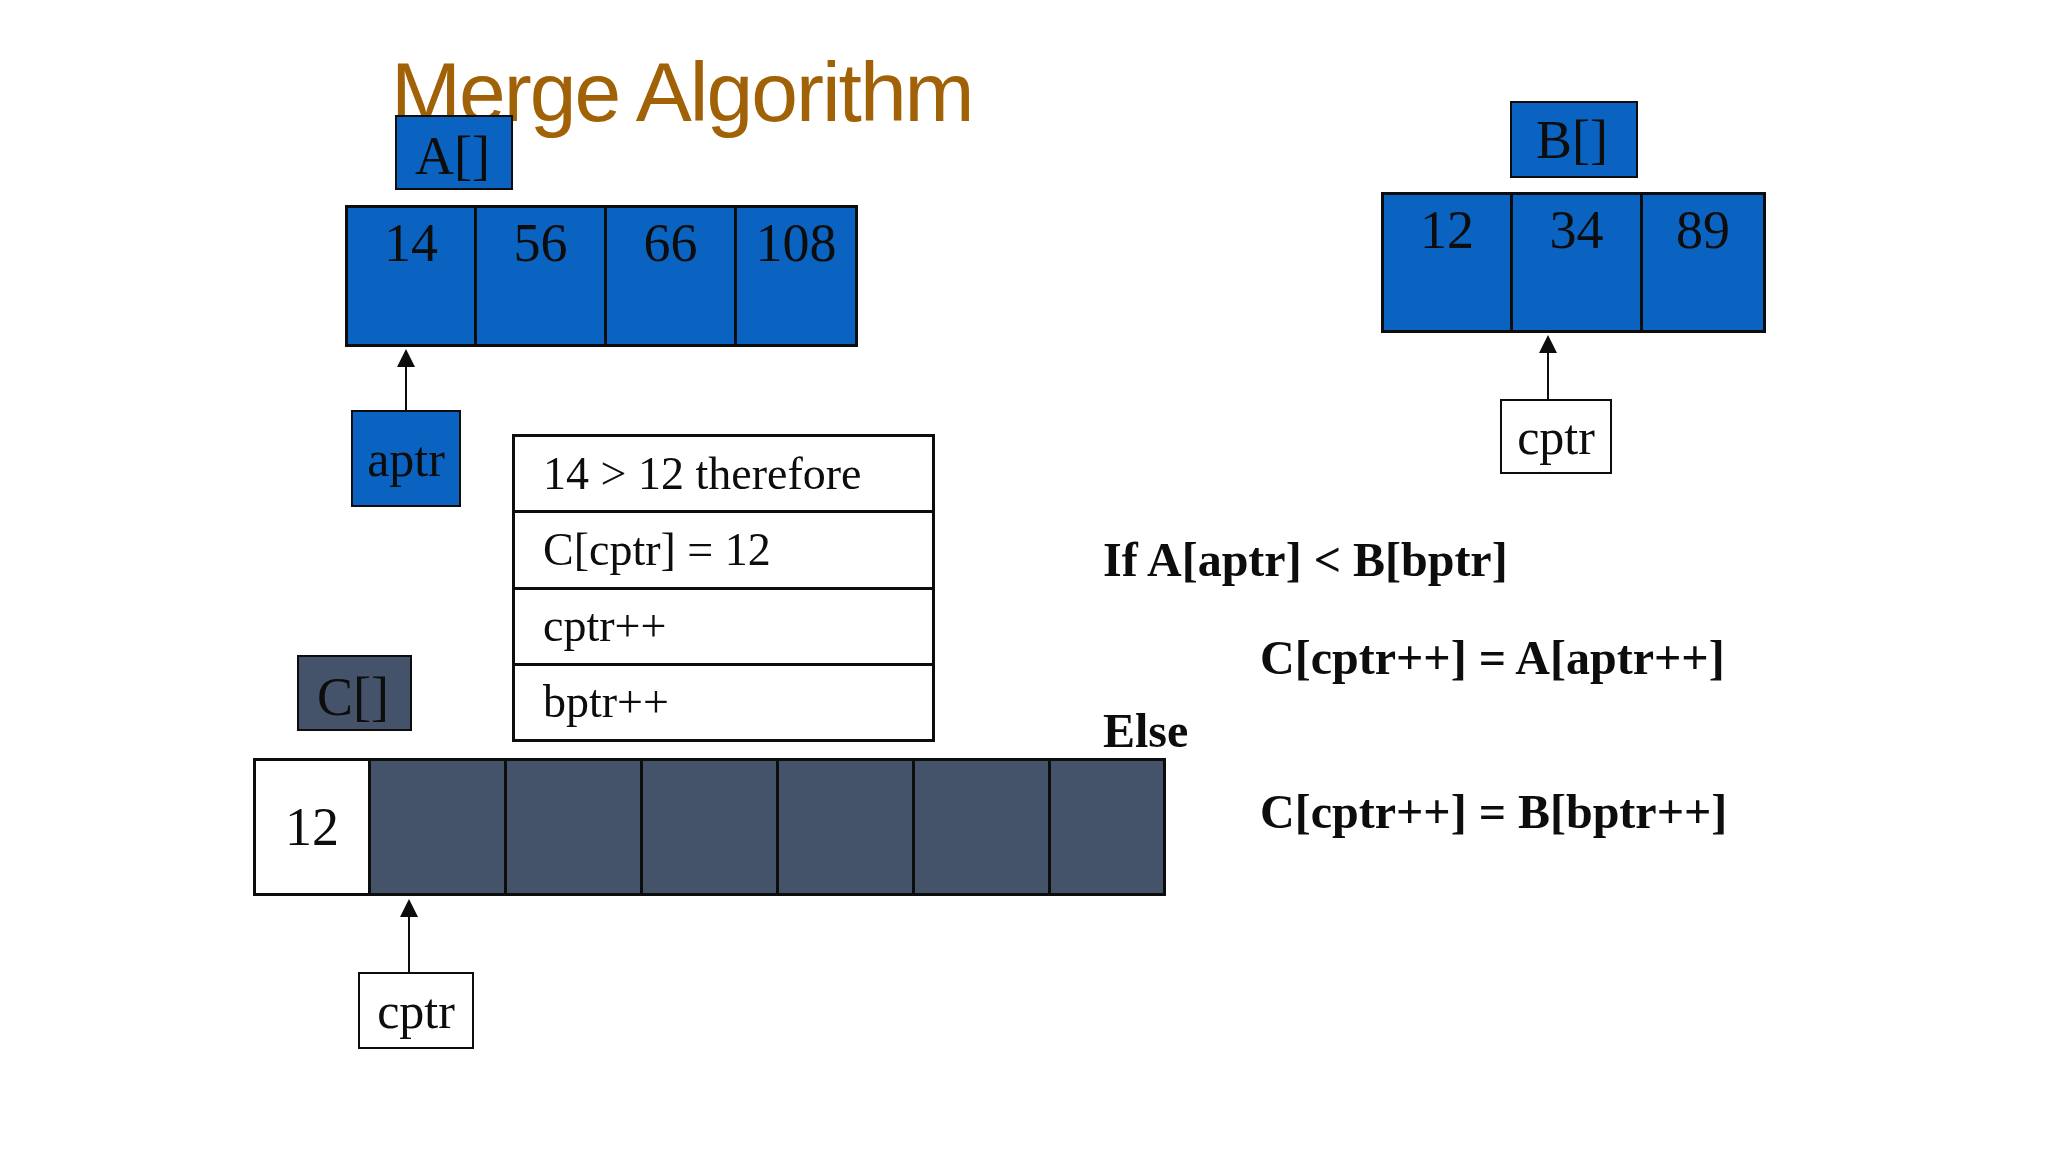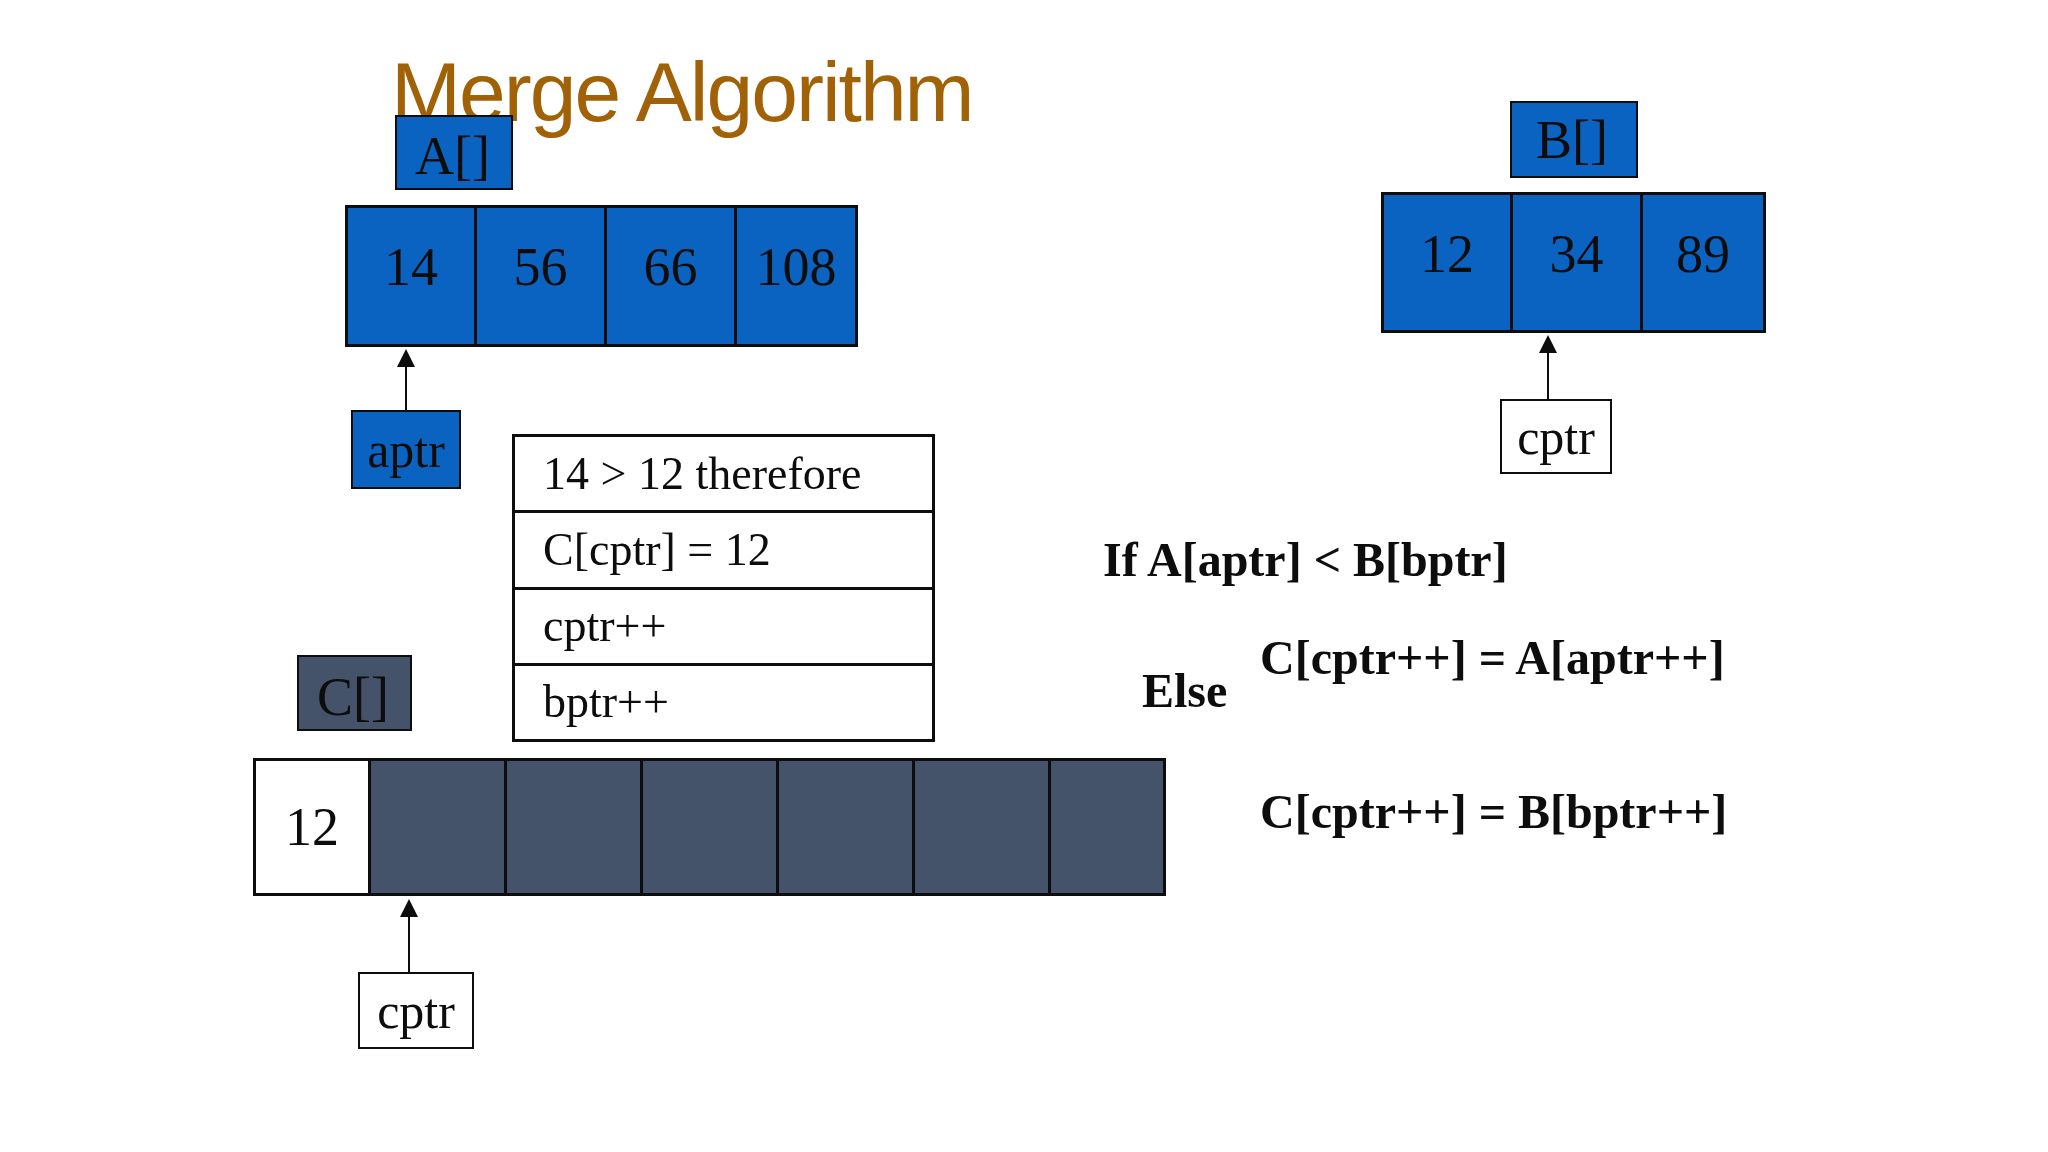--- a/index.html
+++ b/index.html
@@ -17,21 +17,21 @@
     border:2.5px solid #0d0d0d;display:flex;font-size:54px;line-height:1;
   }
   .tag.blue{background:#0b63c1;}
   .tag.dark{background:#44536a;}
   .tag.bottomleft{align-items:flex-end;padding:0 0 5px 18px;}
   .tag.midleft{align-items:center;padding-left:24px;}
   
   .arr{border:3px solid #0d0d0d;display:flex;background:#0b63c1;}
   .arr .cell{
     border-left:3px solid #0d0d0d;flex:0 0 auto;display:flex;justify-content:center;
-    align-items:flex-start;padding-top:32px;font-size:54px;line-height:1;background:#0b63c1;
+    align-items:flex-start;padding-top:8px;font-size:54px;line-height:1;background:#0b63c1;
   }
   .arr .cell:first-child{border-left:none;}
   .arr.c-arr{background:#ffffff;}
   .arr .cell.dark{background:#44536a;}
   .arr .cell.white{background:#ffffff;align-items:center;padding-top:0;}
   
   .ptrbox{
     border:2.5px solid #0d0d0d;display:flex;align-items:center;justify-content:center;
     font-size:50px;line-height:1;background:#ffffff;
   }
@@ -70,21 +70,21 @@
     <div class="cell" style="width:127px;">56</div>
     <div class="cell" style="width:127px;">66</div>
     <div class="cell" style="flex:1 1 auto;">108</div>
   </div>
 
   <div class="abs arrow-up" style="left:396px;top:349px;height:61px;">
     <div class="head"></div>
     <div class="shaft" style="height:43px;"></div>
   </div>
 
-  <div class="abs ptrbox blue" style="left:351px;top:410px;width:110px;height:79px;">aptr</div>
+  <div class="abs ptrbox blue" style="left:351px;top:410px;width:110px;height:97px;">aptr</div>
 
   <div class="abs steps" style="left:512px;top:434px;width:423px;height:308px;">
     <div class="row">14 &gt; 12 therefore</div>
     <div class="row">C[cptr] = 12</div>
     <div class="row">cptr++</div>
     <div class="row">bptr++</div>
   </div>
 
   <div class="abs tag dark bottomleft" style="left:297px;top:655px;width:115px;height:76px;">
     <span>C[]</span>
@@ -119,16 +119,16 @@
 
   <div class="abs arrow-up" style="left:1538px;top:335px;height:64px;">
     <div class="head"></div>
     <div class="shaft" style="height:46px;"></div>
   </div>
 
   <div class="abs ptrbox" style="left:1500px;top:399px;width:112px;height:75px;">cptr</div>
 
   <div class="abs code" style="left:1103px;top:532px;">If A[aptr] &lt; B[bptr]</div>
   <div class="abs code" style="left:1260px;top:630px;">C[cptr++] = A[aptr++]</div>
-  <div class="abs code" style="left:1103px;top:663px;margin-left:39px;">Else</div>
+  <div class="abs code" style="left:1103px;top:703px;">Else</div>
   <div class="abs code" style="left:1260px;top:784px;">C[cptr++] = B[bptr++]</div>
 
 </div>
 
 </body></html>

